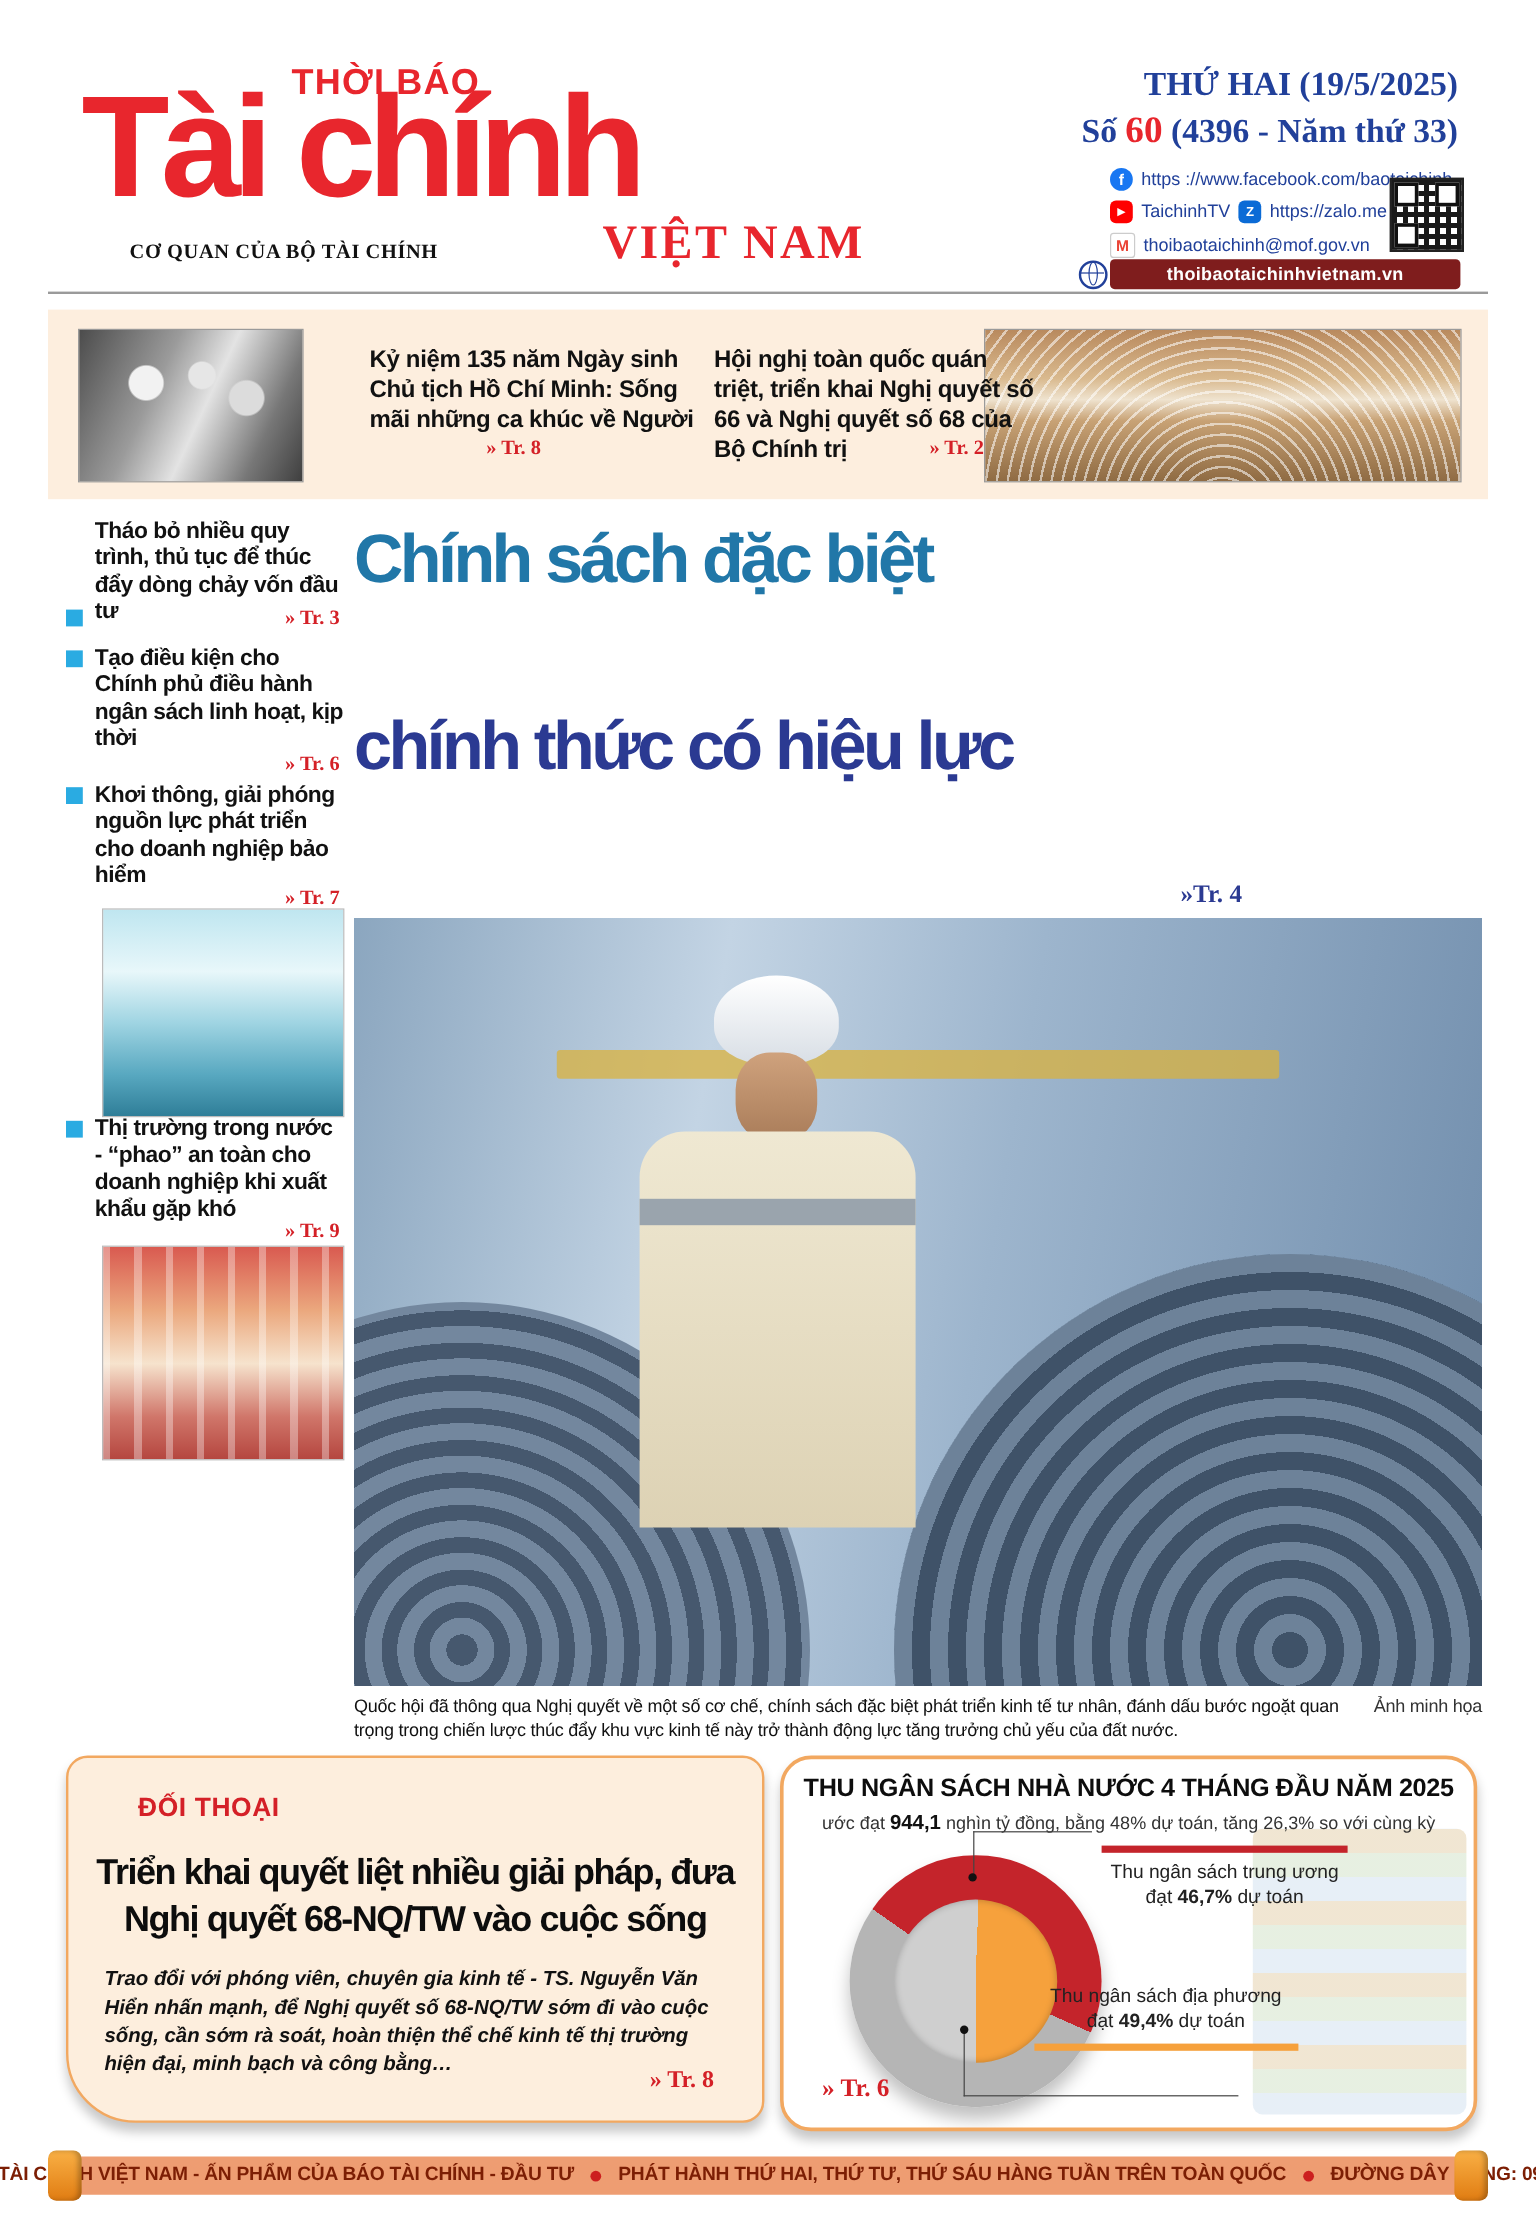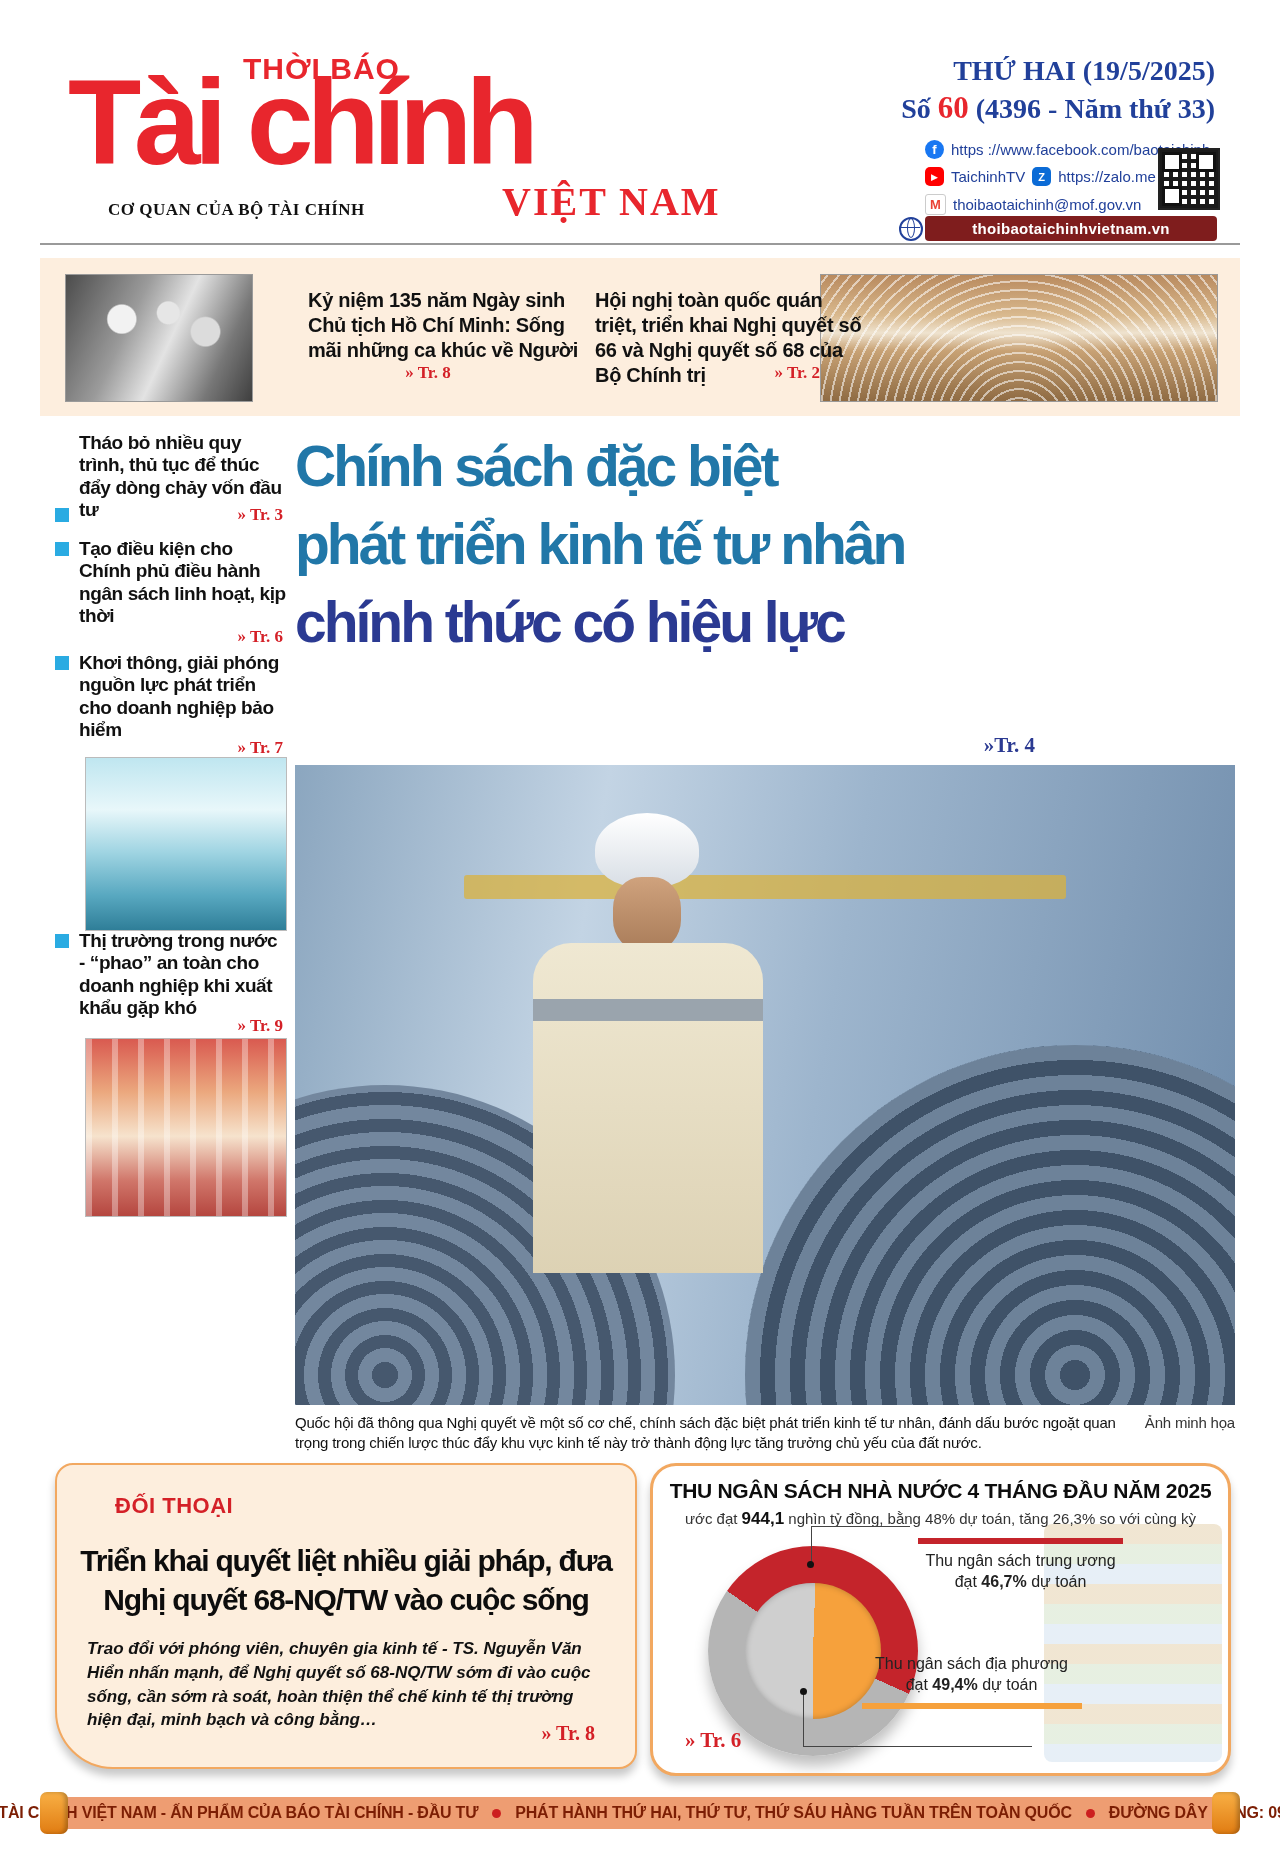--- a/index.html
+++ b/index.html
@@ -184,21 +184,20 @@
 
   <div class="abs sb-item" style="top:930px;">
     <span class="bullet"></span>
     <span class="sb-text">Thị trường trong nước - “phao” an toàn cho doanh nghiệp khi xuất khẩu gặp khó</span>
   </div>
   <div class="abs sb-page pageref" style="top:1016px;">» Tr. 9</div>
 
   <div class="abs sb-photo photo-market"></div>
 
   <div class="abs hl" style="top:438px;">Chính sách đặc biệt</div>
-  <div class="abs hl" style="top:516px;">phát triển kinh tế tư nhân</div>
   <div class="abs hl navy" style="top:594px;">chính thức có hiệu lực</div>
   <div class="abs hl-page serif">»Tr. 4</div>
 
   <div class="abs lead-photo">
     <div class="coil l"></div>
     <div class="coil r"></div>
     <div class="crane"></div>
     <div class="helmet"></div>
     <div class="face"></div>
     <div class="jacket">

